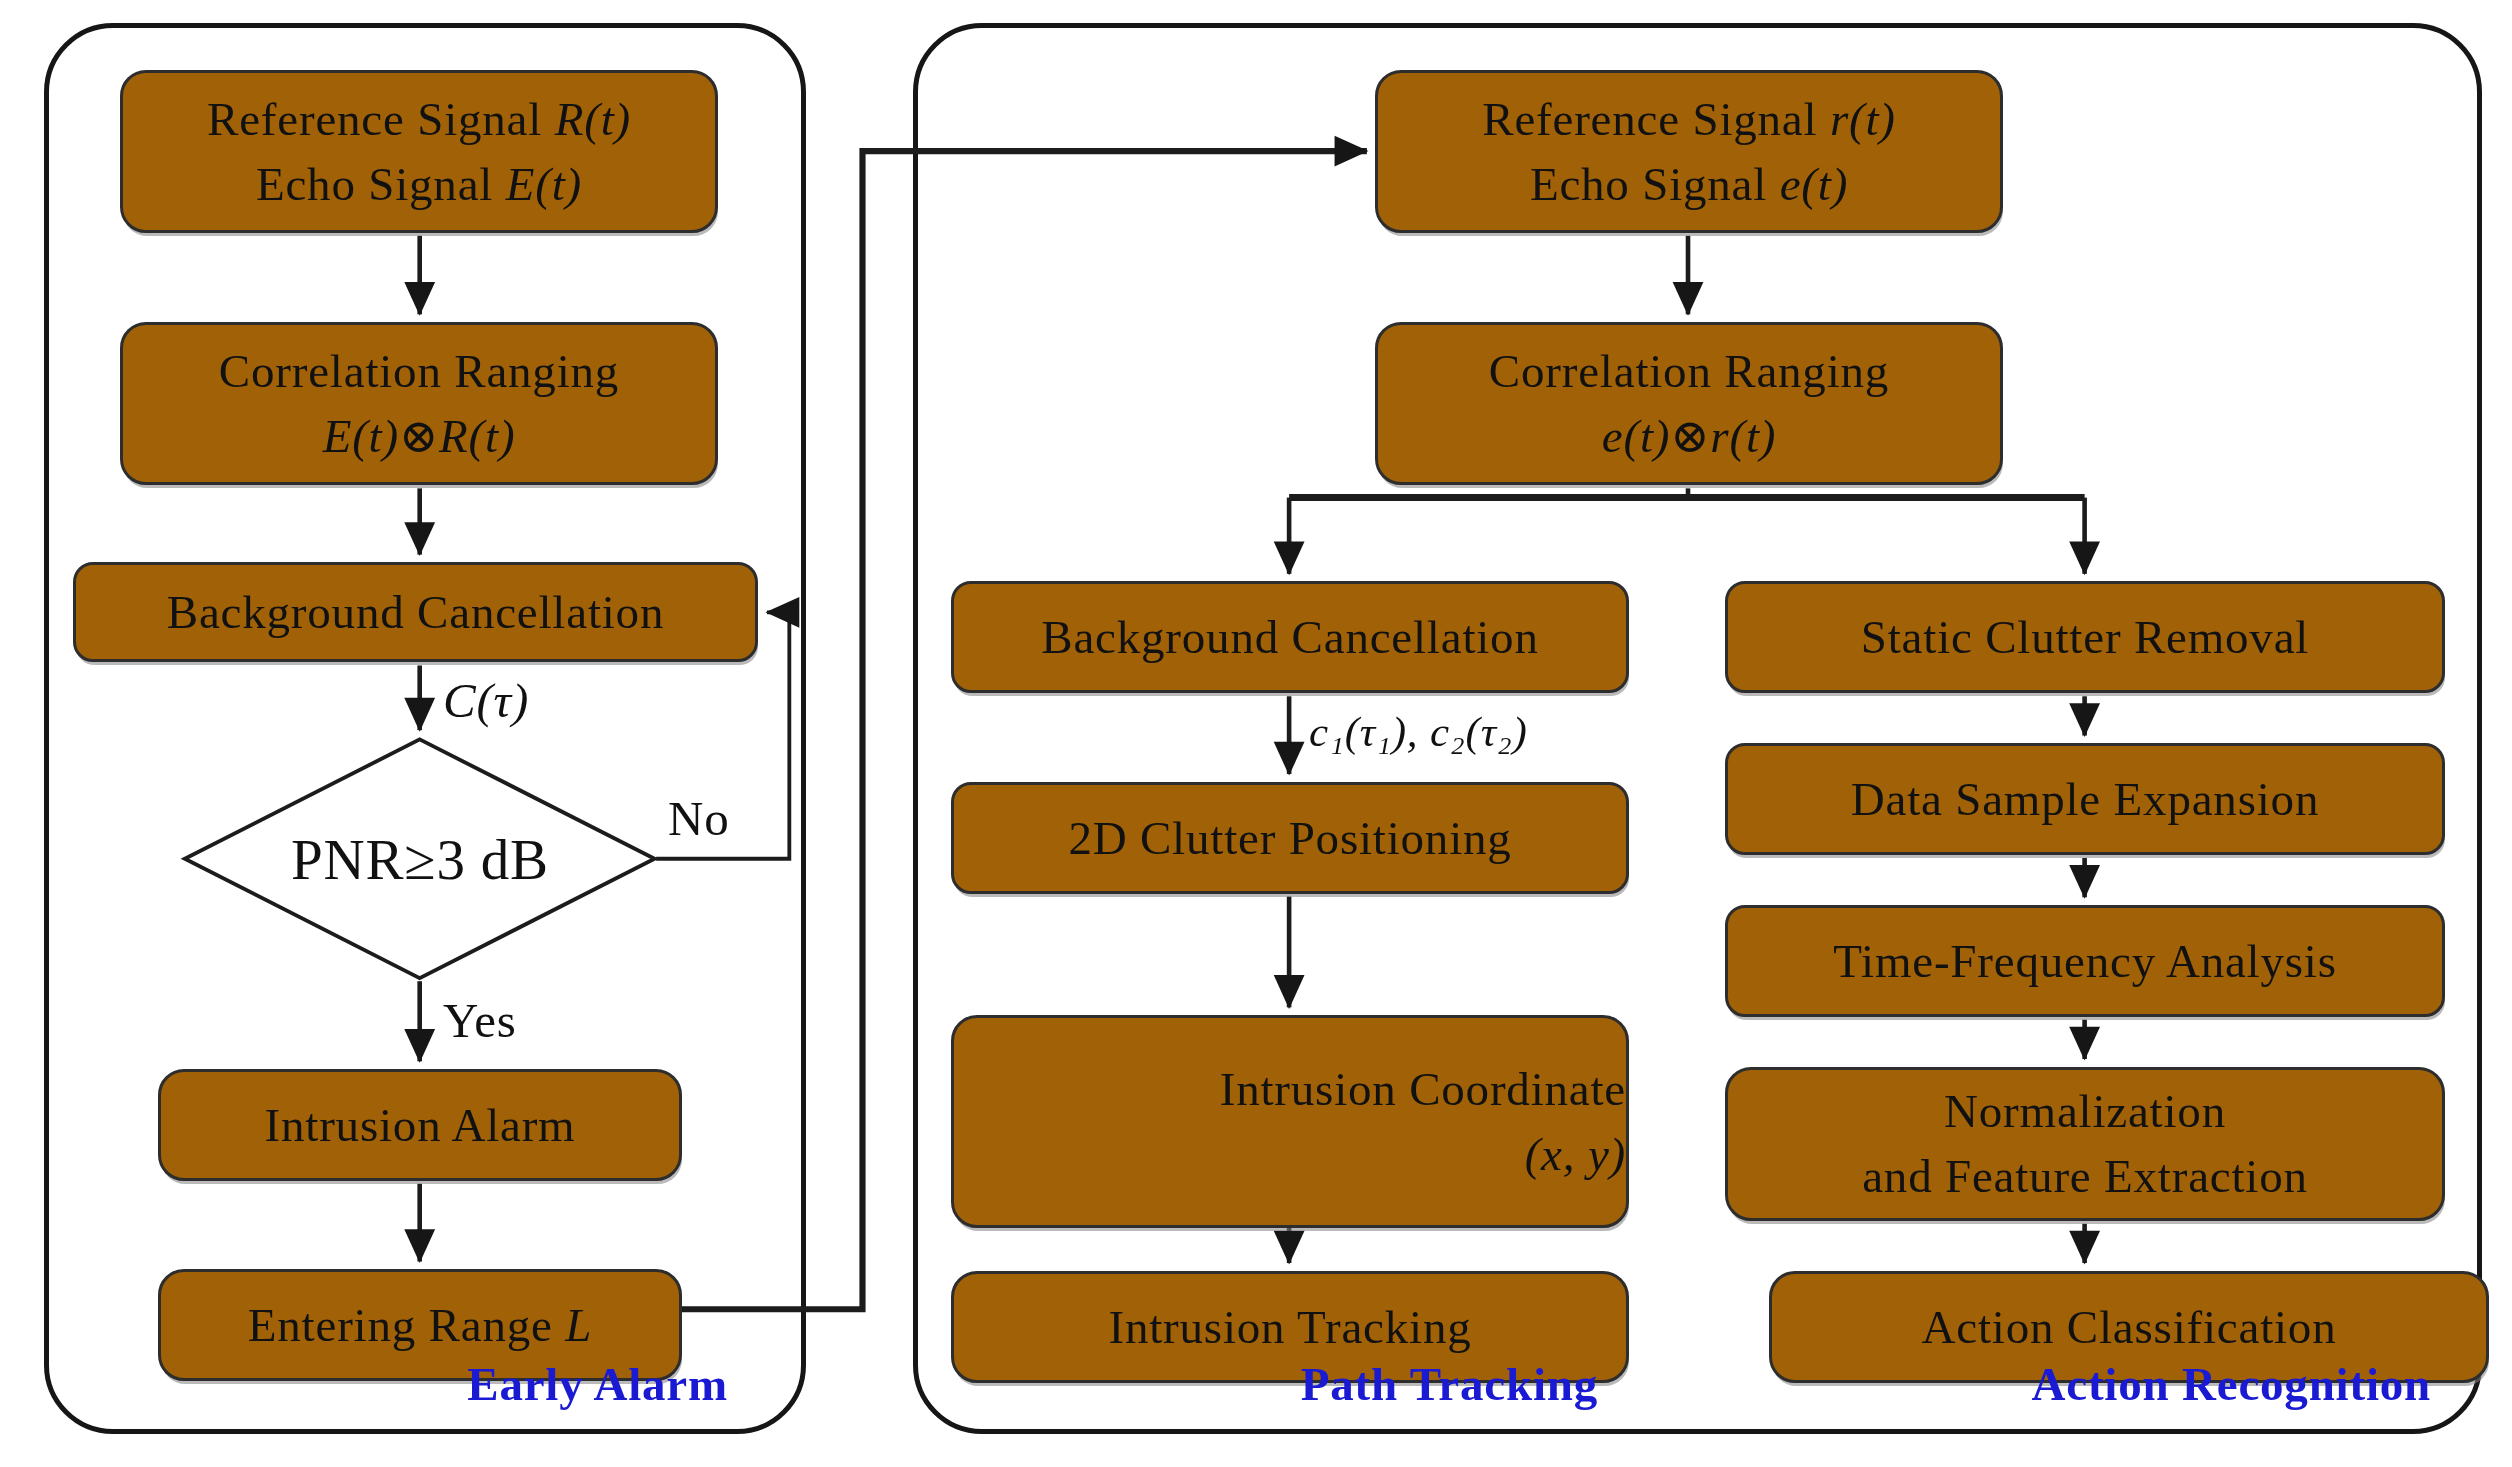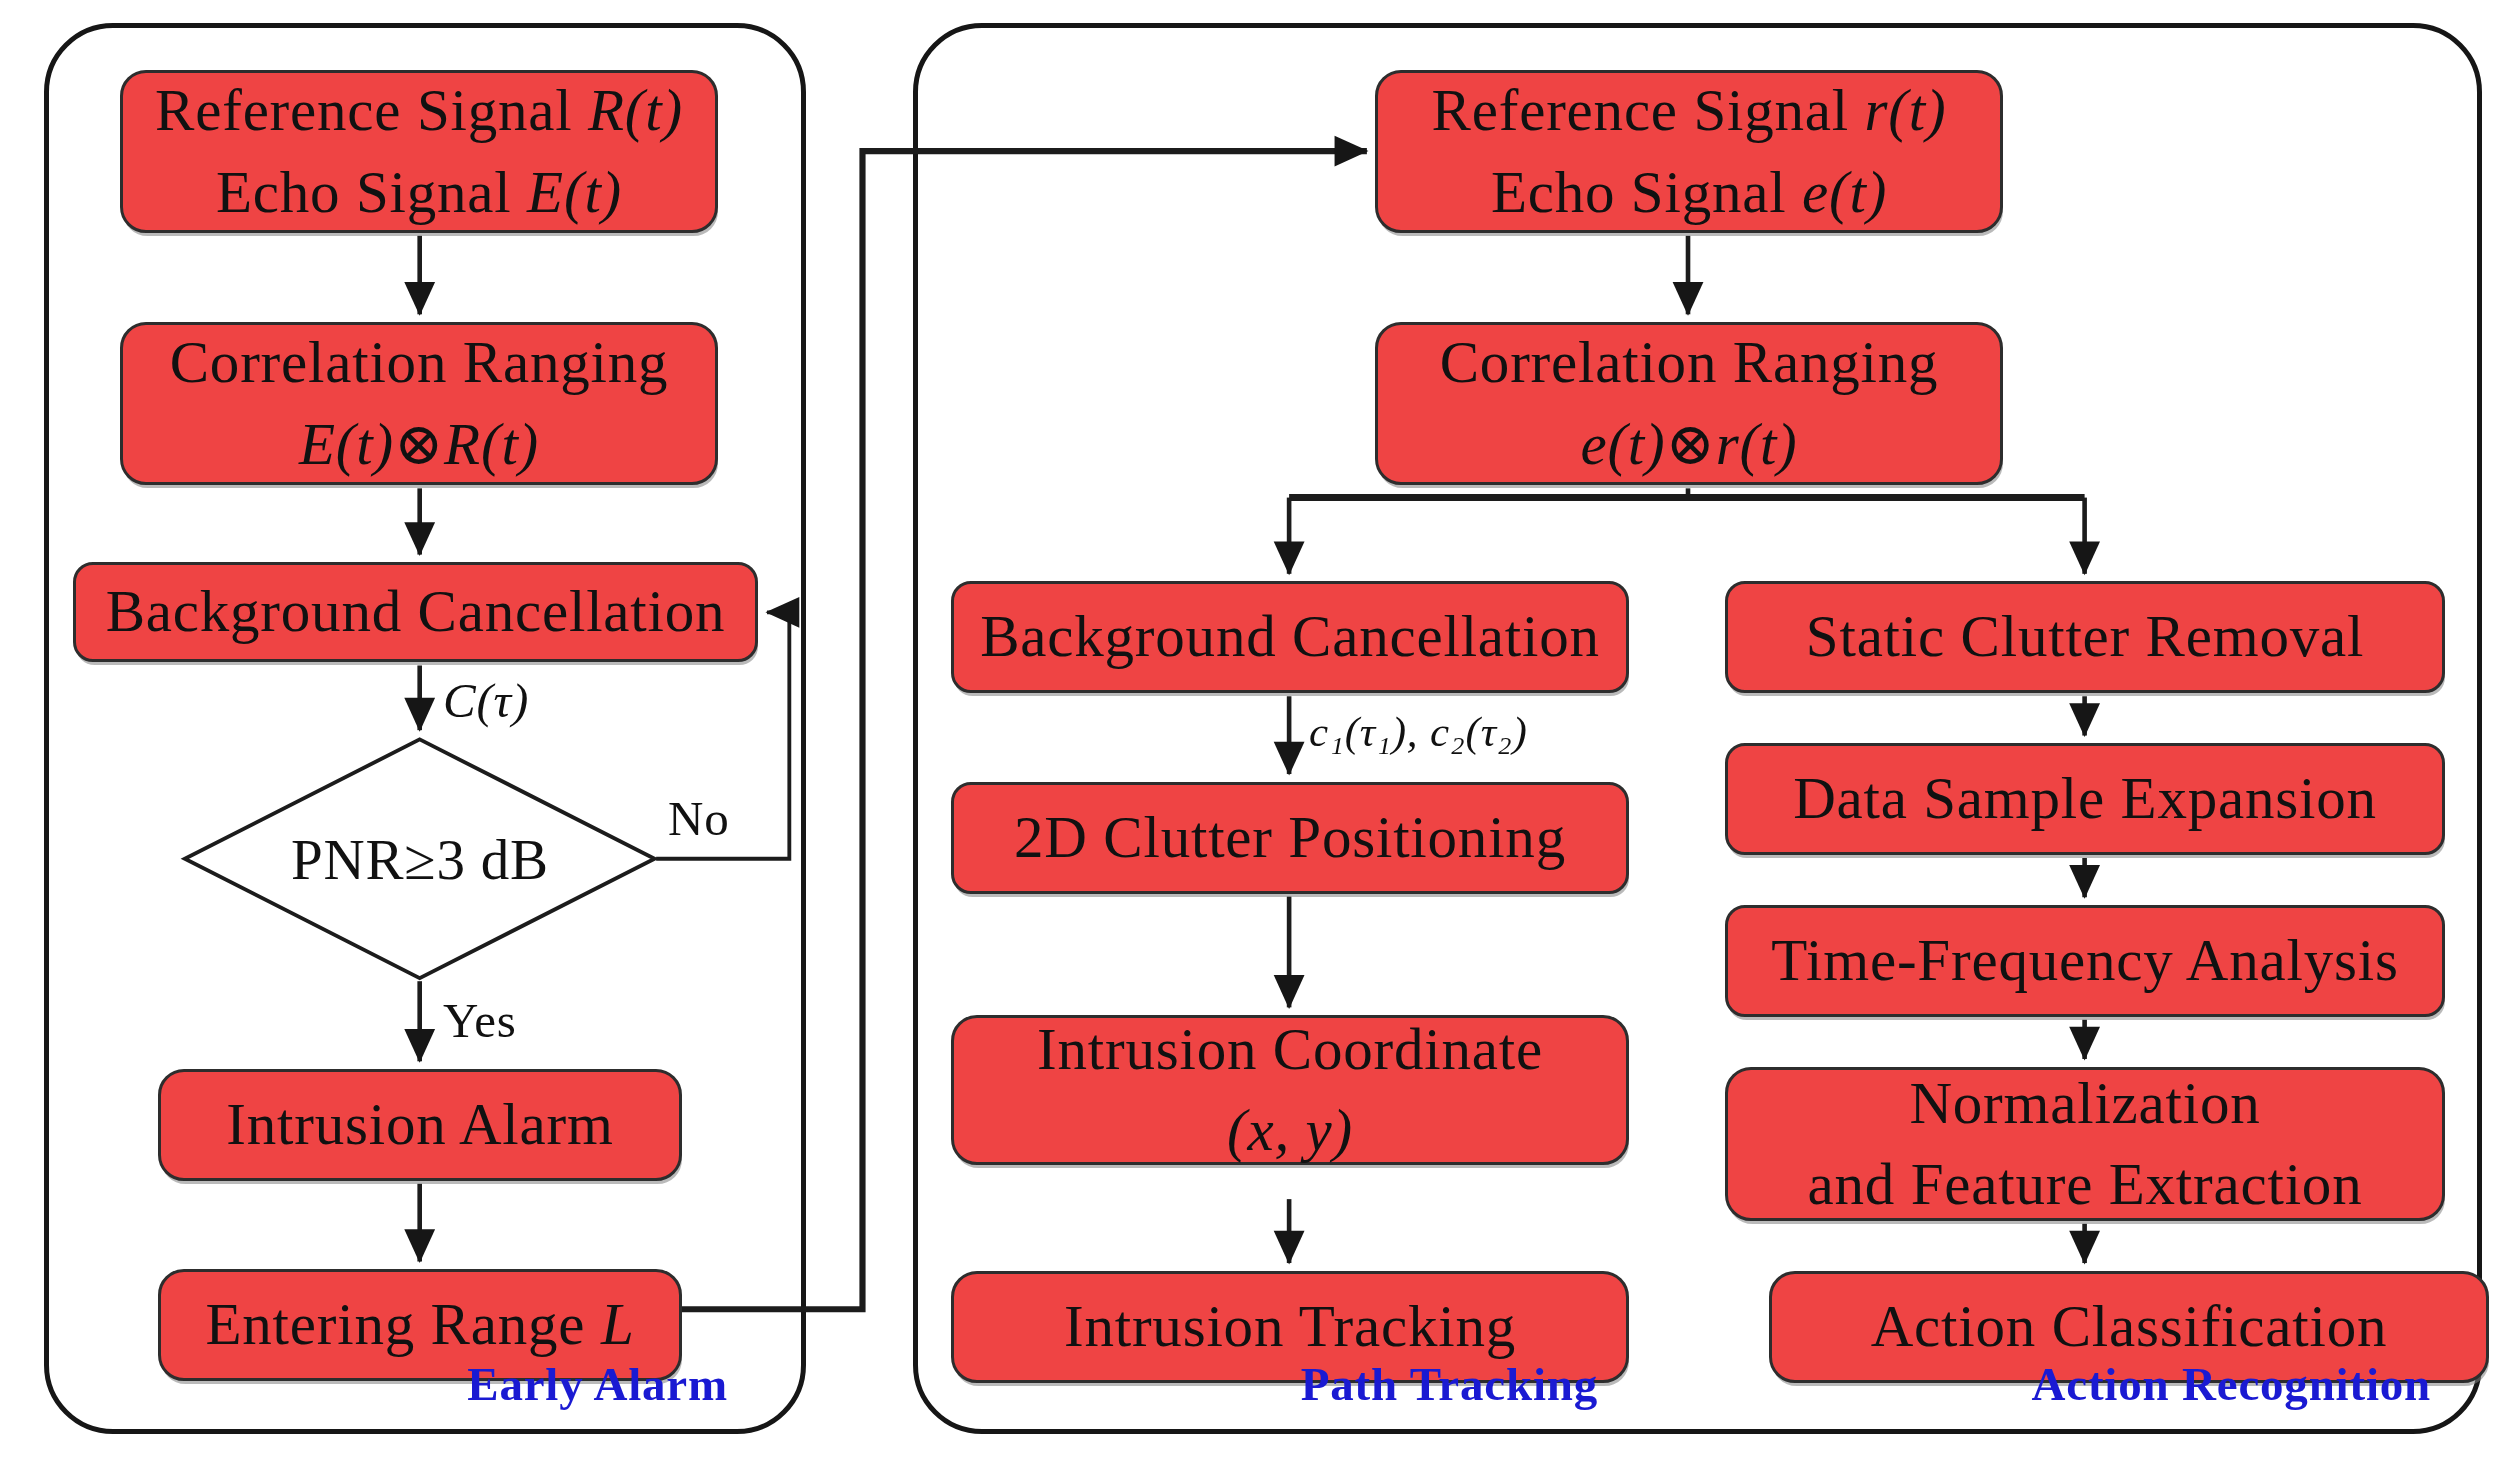--- a/index.html
+++ b/index.html
@@ -13,24 +13,24 @@
     position:relative;width:2512px;height:1468px;background:var(--bg);
     font-family:"Liberation Serif","DejaVu Serif","DejaVu Sans",serif;
     color:#111;overflow:hidden;
   }
   .panel{
     position:absolute;border:5.4px solid #161616;border-radius:69px;
     background:transparent;box-sizing:border-box;z-index:1;
   }
   #edges{position:absolute;left:0;top:0;z-index:2;pointer-events:none;}
   .node{
-    position:absolute;box-sizing:border-box;background:#ef4444;
+    position:absolute;box-sizing:border-box;background:#a16207;
     border:3.9px solid var(--box-border);border-radius:26px;
     display:flex;flex-direction:column;align-items:center;justify-content:center;
-    text-align:center;font-size:59px;line-height:1.38;letter-spacing:0.8px;
+    text-align:center;font-size:47px;line-height:1.38;letter-spacing:0.8px;
     z-index:3;box-shadow:1.5px 4.6px 0 -1.5px rgba(130,130,130,.55);
     white-space:nowrap;
   }
   .node .bline{width:100%;}
   .diamond-text{
     position:absolute;display:flex;align-items:center;justify-content:center;
     text-align:center;font-size:57px;letter-spacing:0.8px;z-index:3;background:transparent;
   }
   .math{font-style:italic;}
   .elabel{
@@ -128,21 +128,21 @@
   </div>
 
   <div class="node" style="left:951px;top:581px;width:678px;height:112px;border-radius:20px;">
     <div class="bline"><span class="auto-hide">Background Cancellation</span></div>
   </div>
 
   <div class="node" style="left:951px;top:782px;width:678px;height:112px;border-radius:20px;">
     <div class="bline"><span class="auto-hide">2D Clutter Positioning</span></div>
   </div>
 
-  <div class="node" style="left:951px;top:1015px;width:678px;height:150px;">
+  <div class="node" style="left:951px;top:1015px;width:678px;height:213px;text-align:right;">
     <div class="bline"><span class="auto-hide">Intrusion Coordinate</span></div>
     <div class="bline"><span class="math auto-hide">(x, y)</span></div>
   </div>
 
   <div class="node" style="left:951px;top:1271px;width:678px;height:112px;">
     <div class="bline"><span class="auto-hide">Intrusion Tracking</span></div>
   </div>
 
   <div class="stitle" style="left:982px;top:1357px;width:616px;">Path Tracking</div>
 

